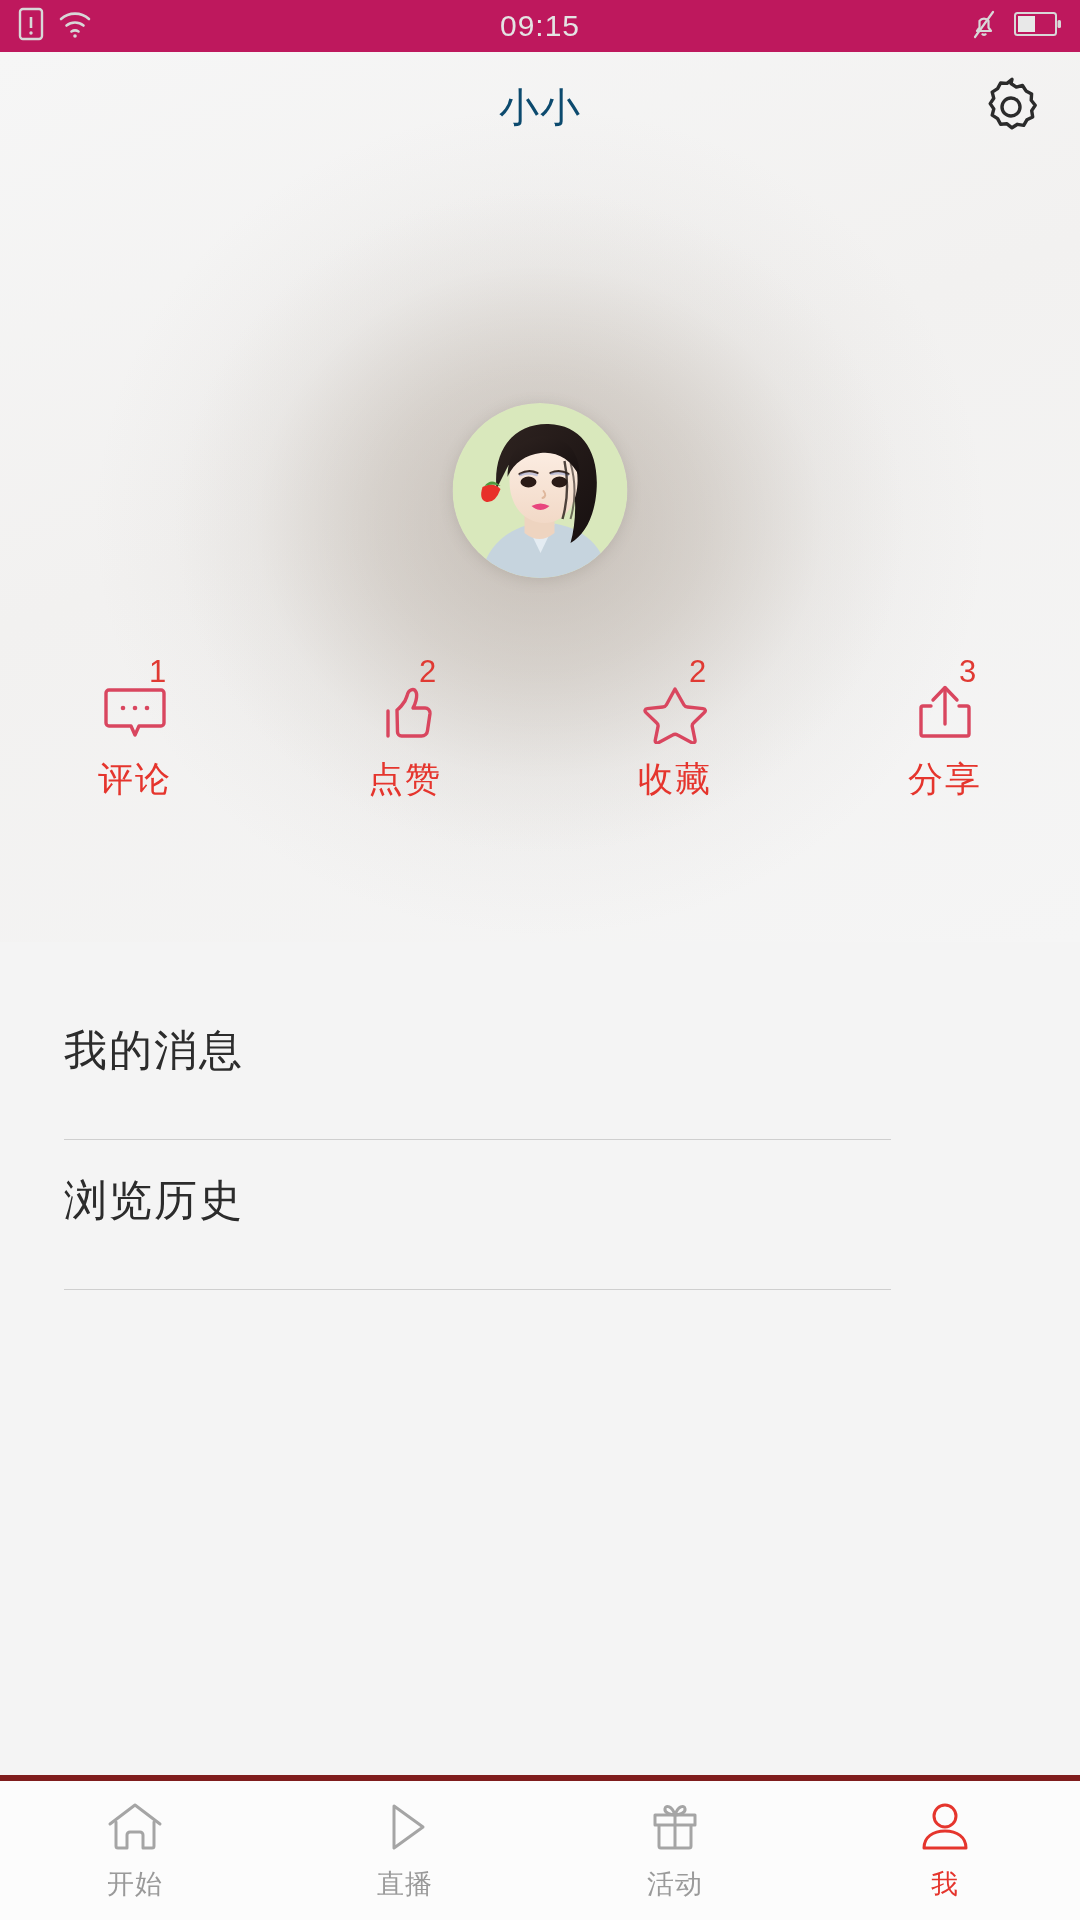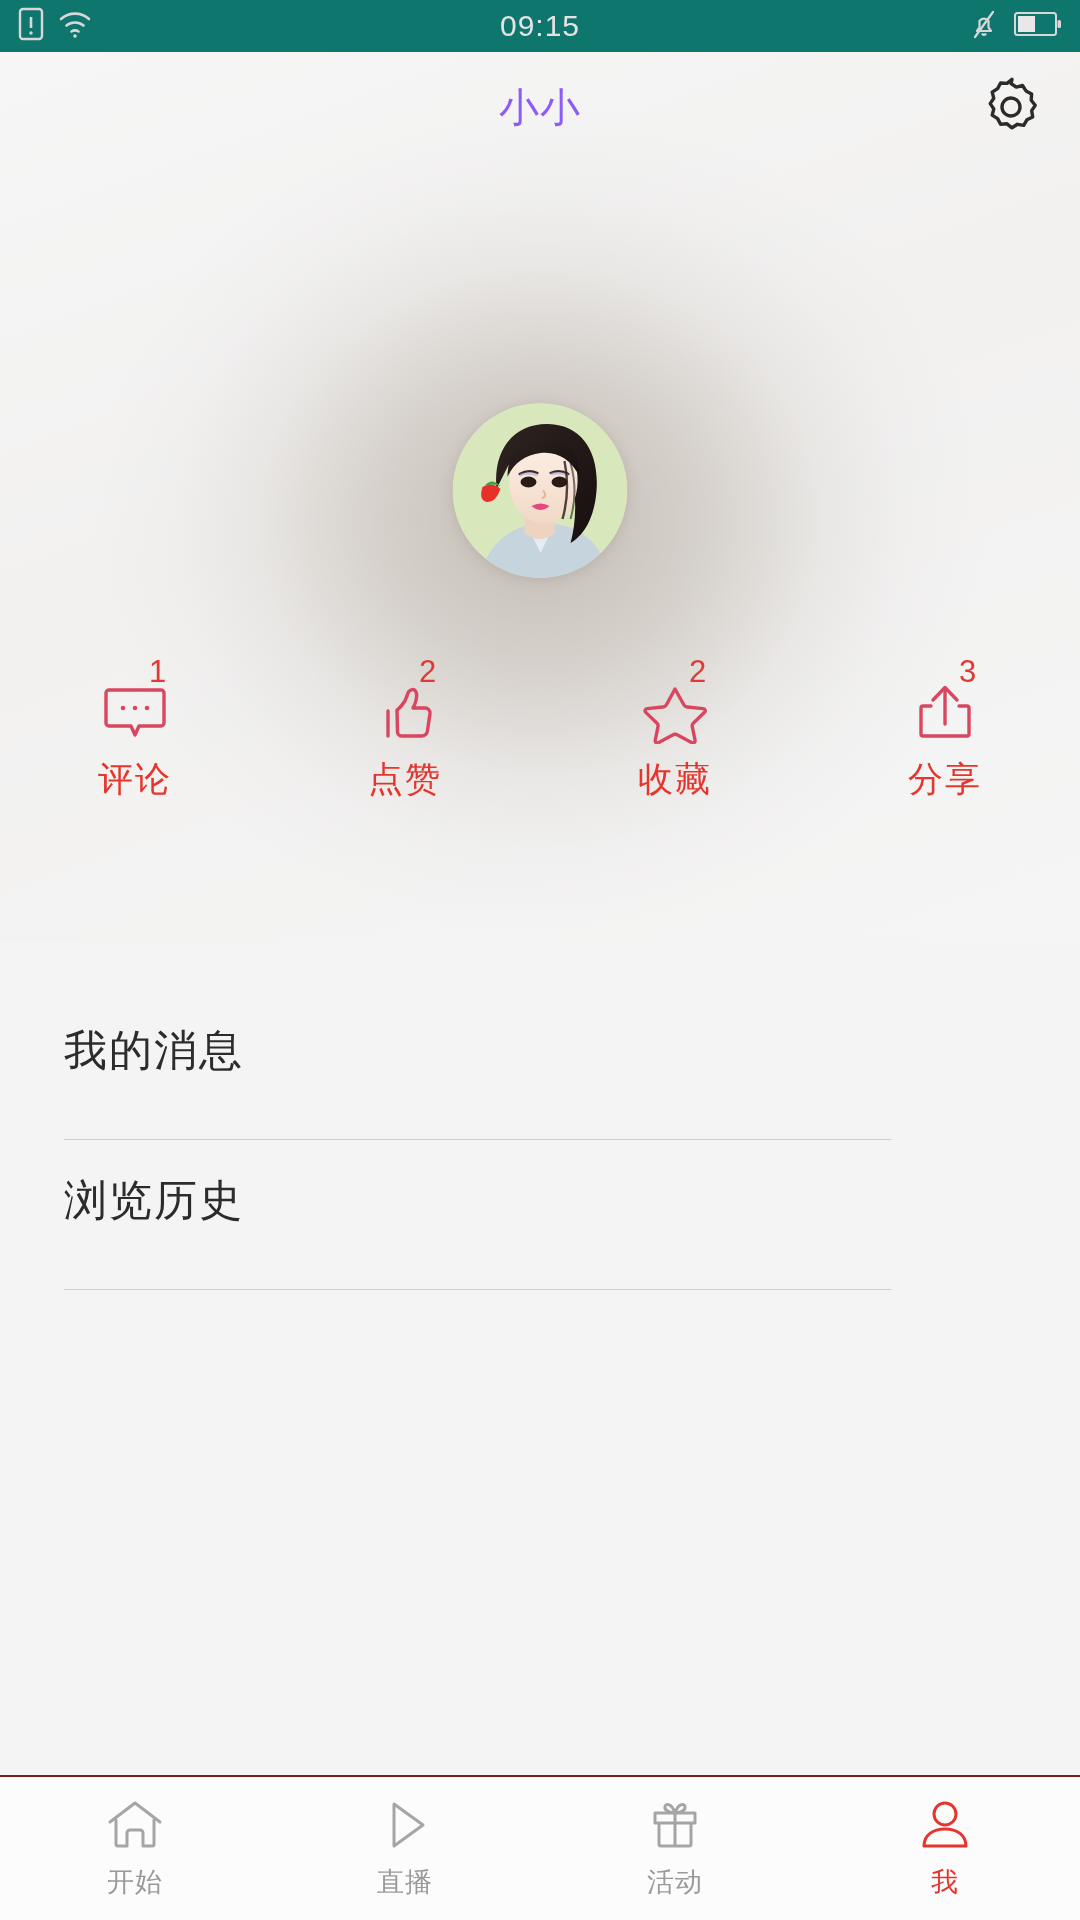--- a/index.html
+++ b/index.html
@@ -6,21 +6,21 @@
   html, body {
     width:1080px; height:1920px;
     font-family:"Liberation Sans","DejaVu Sans",sans-serif;
     background:#f4f4f4; overflow:hidden;
   }
   #app { position:relative; width:1080px; height:1920px; background:#f4f4f4; }
 
   
   .statusbar {
     position:absolute; top:0; left:0; width:1080px; height:52px;
-    background:#0f766e; color:#d8d8d8;
+    background:#be185d; color:#d8d8d8;
     display:flex; align-items:center;
   }
   .sb-left  { position:absolute; left:18px; display:flex; align-items:center; gap:14px; }
   .sb-right { position:absolute; right:18px; display:flex; align-items:center; gap:16px; }
   .sb-time  {
     position:absolute; left:0; width:1080px; text-align:center;
     font-size:30px; letter-spacing:1px; color:#e4e4e4;
   }
 
   
@@ -29,21 +29,21 @@
     background:
       radial-gradient(ellipse 430px 390px at 540px 470px, rgba(172,160,148,0.55) 0%, rgba(186,176,165,0.40) 38%, rgba(214,209,203,0.18) 66%, rgba(244,244,244,0) 85%),
       radial-gradient(ellipse 560px 520px at 540px 470px, rgba(160,150,140,0.18) 0%, rgba(244,244,244,0) 80%),
       linear-gradient(160deg,#f6f6f6 0%,#f2f1f0 45%,#f5f5f5 100%);
   }
 
   .navbar {
     position:absolute; top:52px; left:0; width:1080px; height:110px;
     display:flex; align-items:center; justify-content:center;
   }
-  .nav-title { font-size:40px; color:#8b5cf6; letter-spacing:1px; }
+  .nav-title { font-size:40px; color:#0c4a6e; letter-spacing:1px; }
   .nav-gear {
     position:absolute; right:34px; top:50%; transform:translateY(-50%);
     width:70px; height:70px; display:flex; align-items:center; justify-content:center;
     cursor:pointer;
   }
 
   .avatar-wrap {
     position:absolute; left:50%; top:403px; transform:translateX(-50%);
     width:175px; height:175px; border-radius:50%;
     overflow:hidden; box-shadow:0 2px 14px rgba(120,110,100,0.22);
@@ -71,21 +71,21 @@
     font-size:43px; color:#2c2c2c; letter-spacing:2px;
   }
   .menu-divider {
     position:absolute; left:64px; right:65px; bottom:0; height:1px;
     background:#cfcfcf;
   }
 
   
   .tabbar {
     position:absolute; bottom:0; left:0; width:1080px; height:145px;
-    background:#fcfcfc; border-top:2px solid #7f1d1d;
+    background:#fcfcfc; border-top:6px solid #7f1d1d;
     display:flex;
   }
   .tab { flex:1; display:flex; flex-direction:column; align-items:center; justify-content:center; cursor:pointer; }
   .tab-icon { width:60px; height:54px; display:block; }
   .tab-label { margin-top:12px; font-size:27px; color:#9a9a9a; letter-spacing:1px; }
   .tab.active .tab-label { color:#e5352d; }
 </style>
 </head>
 <body>
 

